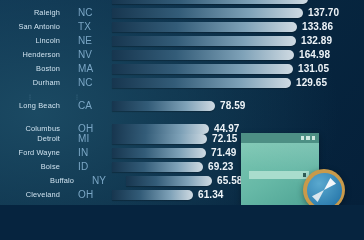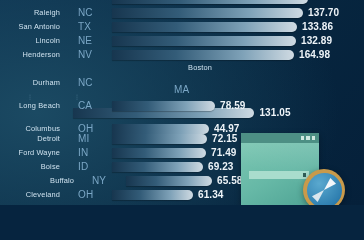--- a/index.html
+++ b/index.html
@@ -242,32 +242,36 @@
 
     <div class="row" style="top:49px;">
       <div class="city">Henderson</div>
       <div class="state">NV</div>
       <div class="bar-wrap">
         <div class="bar" style="width:182px;"></div>
         <div class="value">164.98</div>
       </div>
     </div>
 
-    <div class="row" style="top:63px;flex-direction:column;">
+    <div class="row" style="top:63px;">
       <div class="city">Boston</div>
       <div class="state">MA</div>
       <div class="bar-wrap">
         <div class="bar" style="width:181px;"></div>
         <div class="value">131.05</div>
       </div>
     </div>
 
     <div class="row" style="top:77px;">
       <div class="city">Durham</div>
       <div class="state">NC</div>
+      <div class="bar-wrap">
+        <div class="bar" style="width:179px;"></div>
+        <div class="value">129.65</div>
+      </div>
     </div>
 
     <div class="ellipsis-row" style="top:91px;">
       <div class="dots dots-city">⋮</div>
       <div class="dots dots-state">⋮</div>
     </div>
 
     <div class="row" style="top:100px;">
       <div class="city">Long Beach</div>
       <div class="state">CA</div>

